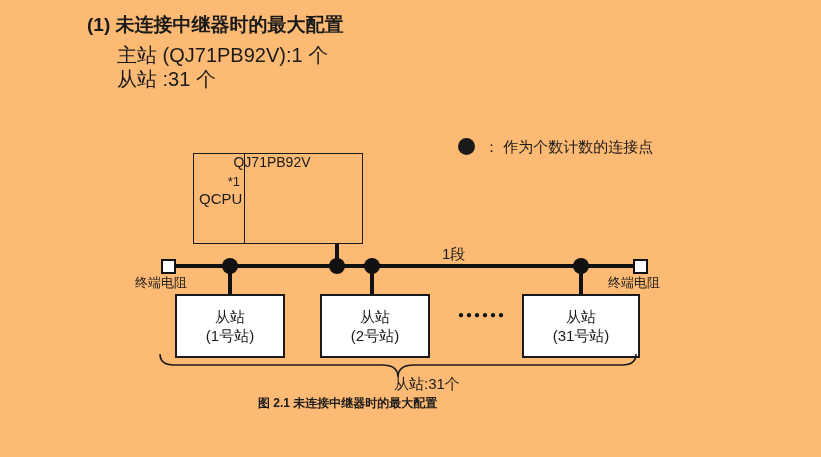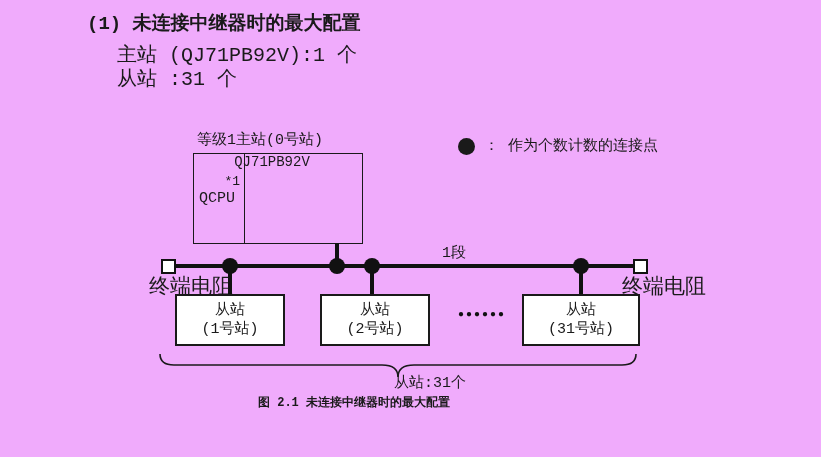--- a/index.html
+++ b/index.html
@@ -1,20 +1,20 @@
 <!DOCTYPE html>
 <html><head>
 <meta charset="utf-8">
 <style>
   html,body{margin:0;padding:0;background:#ffffff;}
   .canvas{
     position:relative;
     width:821px;height:457px;
-    background:#f0abfc;
-    font-family:Liberation Mono, monospace;
+    background:#fdba74;
+    font-family:Liberation Sans, sans-serif;
     color:#1a1a1a;
     overflow:hidden;
   }
   .abs{position:absolute;white-space:nowrap;line-height:1.15;}
   .heading{left:87px;top:14px;font-size:19px;font-weight:bold;}
   .sub-master{left:117px;top:44px;font-size:20px;}
   .sub-slave{left:117px;top:68px;font-size:20px;}
 
   .master-label{left:197px;top:132px;font-size:15px;}
   .master-box{
@@ -31,29 +31,29 @@
 
   .legend{left:458px;top:138px;display:flex;align-items:flex-start;}
   .legend-dot{width:17px;height:17px;border-radius:50%;background:#1a1a1a;display:inline-block;}
   .legend-text{font-size:15px;margin-left:9px;}
 
   .seg-label{left:442px;top:245px;font-size:15px;}
   .bus{left:176px;top:264px;width:458px;height:4px;background:#111111;}
   .tsq{width:11px;height:11px;background:#ffffff;border:2px solid #111111;box-sizing:content-box;}
   .tsq.left{left:161px;top:259px;}
   .tsq.right{left:633px;top:259px;}
-  .tlabel{font-size:21px;margin-left:14px;}
+  .tlabel{font-size:13px;}
   .tlabel.left{left:135px;top:276px;}
   .tlabel.right{left:608px;top:276px;}
 
   .busdot{width:16px;height:16px;border-radius:50%;background:#111111;}
   .vline{width:4px;background:#111111;}
 
   .slave-box{
-    border:2px solid #1a1a1a;box-sizing:border-box;height:52px;top:294px;
+    border:2px solid #1a1a1a;box-sizing:border-box;height:64px;top:294px;
     display:flex;flex-direction:column;align-items:center;justify-content:center;
     font-size:15px;text-align:center;background:#ffffff;
   }
   .slave-box span{display:block;line-height:1.3;}
   .s1{left:175px;width:110px;}
   .s2{left:320px;width:110px;}
   .s31{left:522px;width:118px;}
 
   .ellipsis{left:448px;top:309px;width:68px;text-align:center;font-size:10px;letter-spacing:2px;color:#111111;}
 
@@ -66,21 +66,20 @@
 </style>
 </head>
 <body>
 
 <div class="canvas">
 
   <div class="abs heading">(1) 未连接中继器时的最大配置</div>
   <div class="abs sub-master">主站 (QJ71PB92V):1 个</div>
   <div class="abs sub-slave">从站 :31 个</div>
 
-  <div class="abs master-label">等级1主站(0号站)</div>
   <div class="abs master-box">
     <div class="mcell c2">
       <span class="sup">*1</span>
       <span>QCPU</span>
     </div>
     <div class="mcell c3">
       <span>QJ71</span>
       <span>PB92V</span>
     </div>
   </div>

